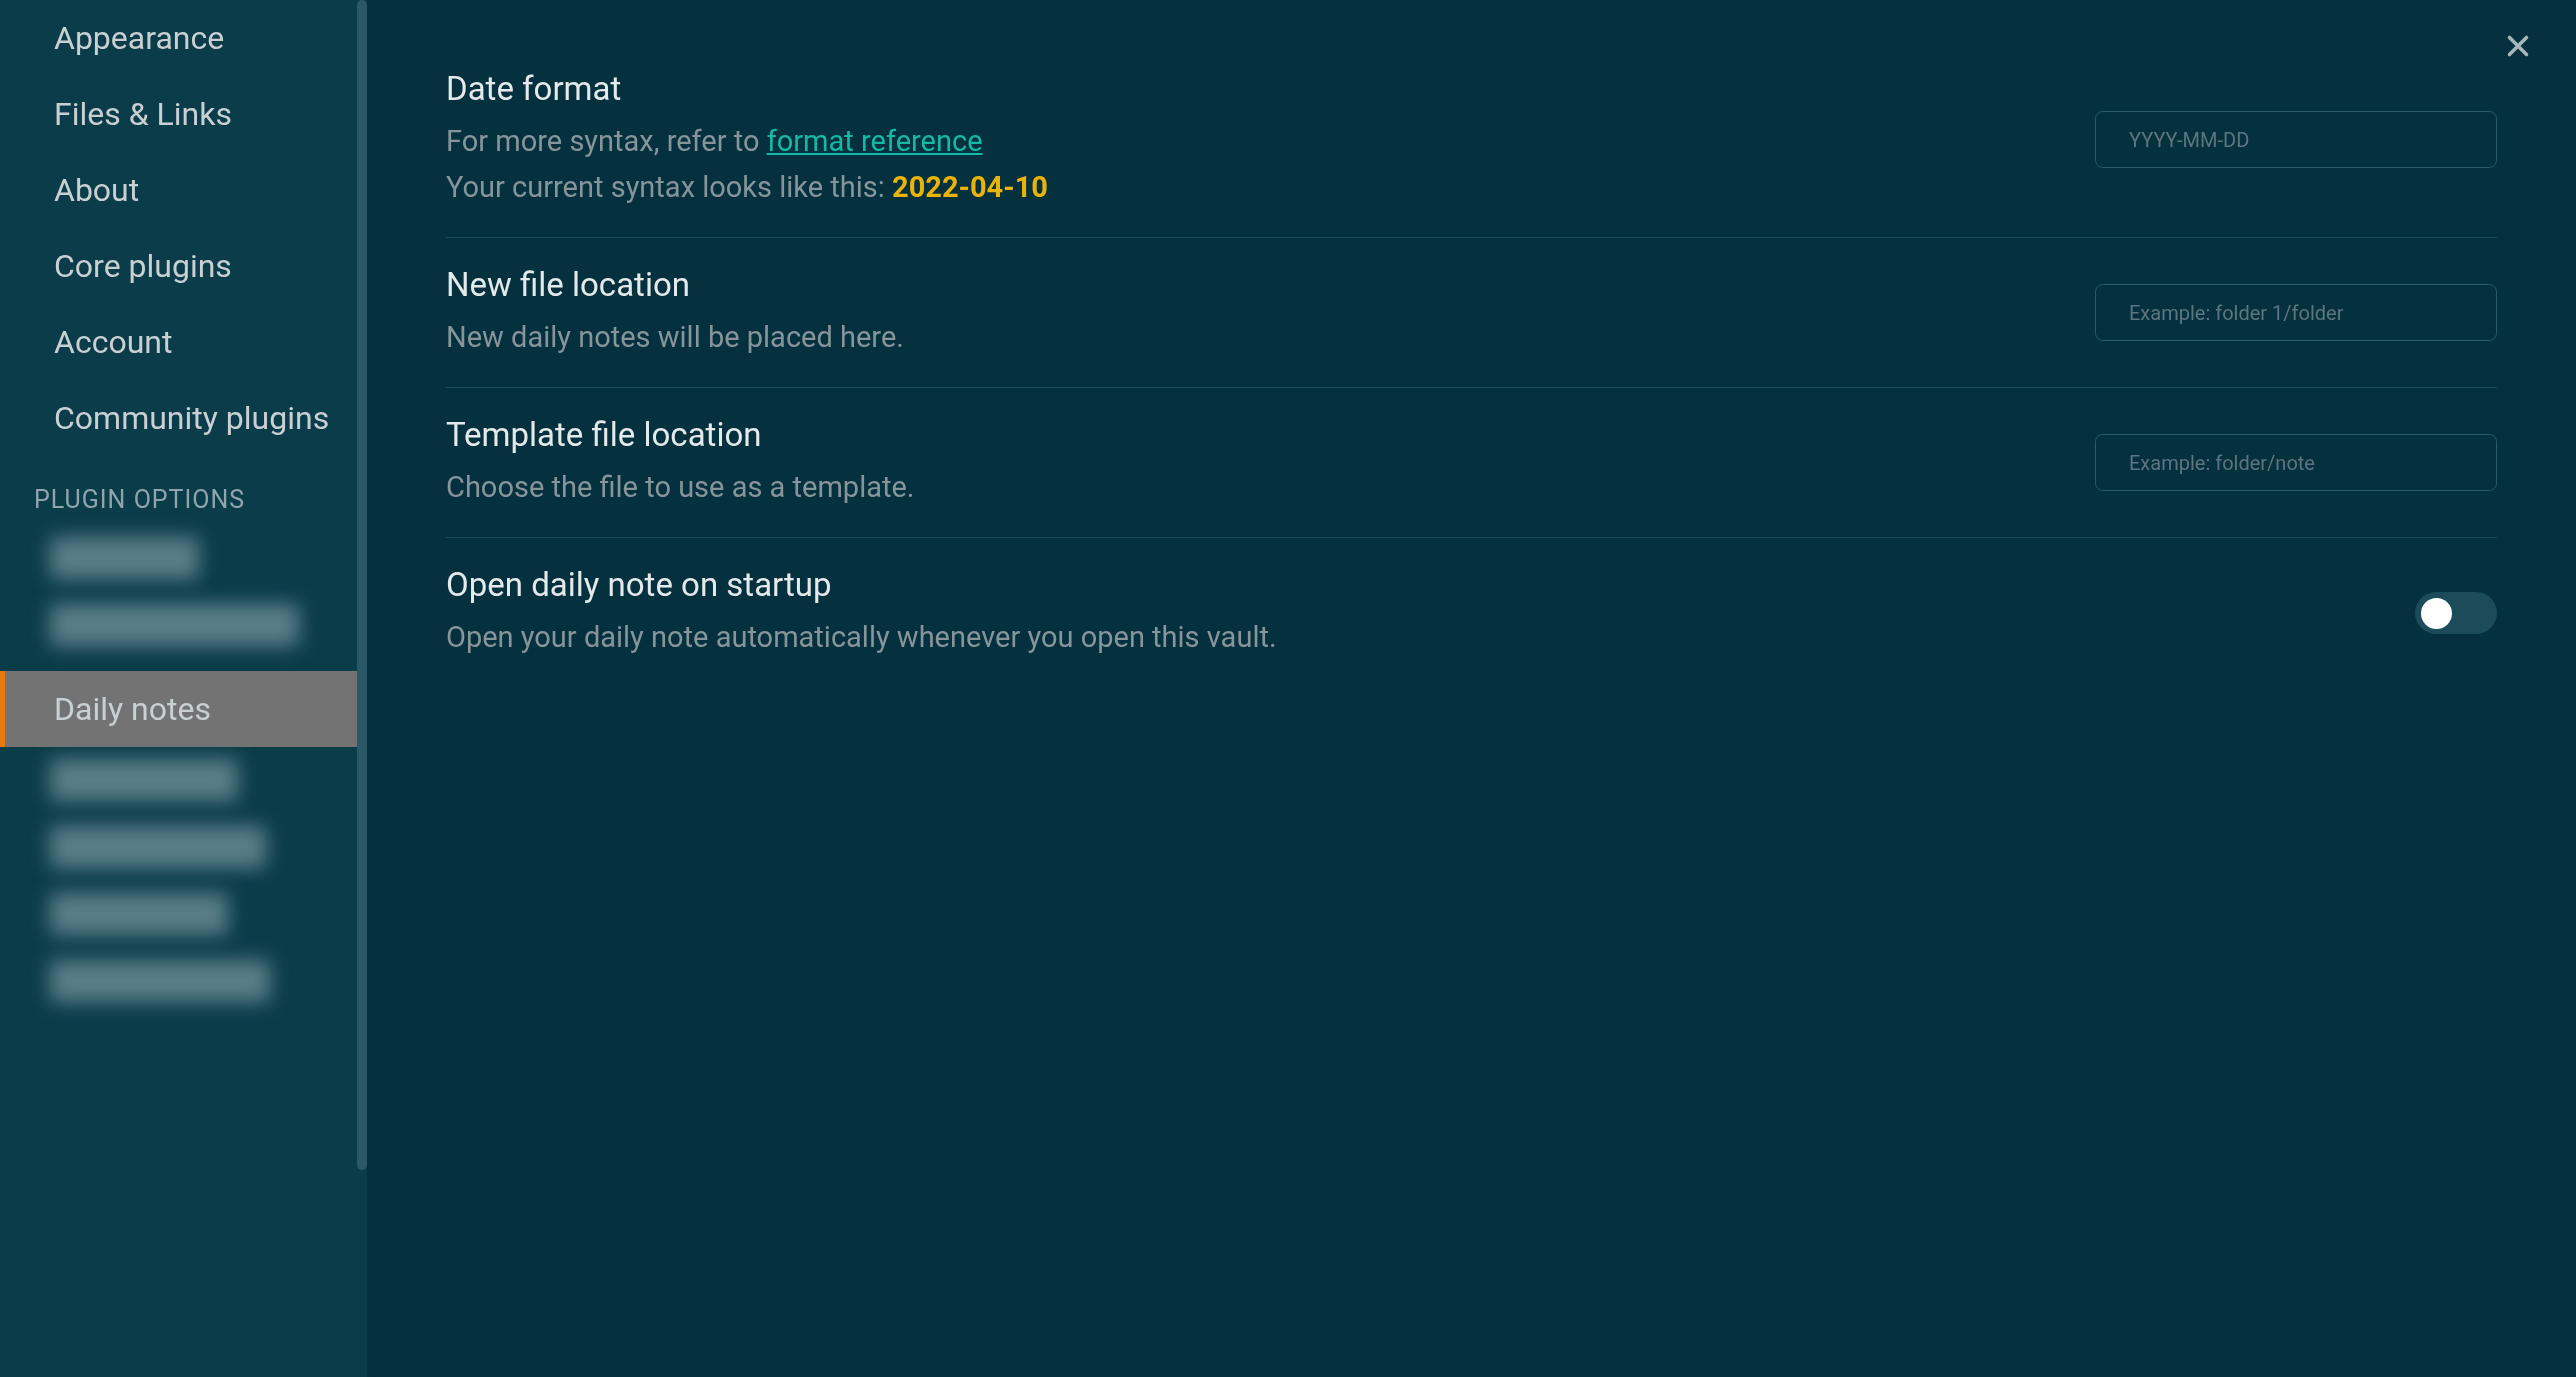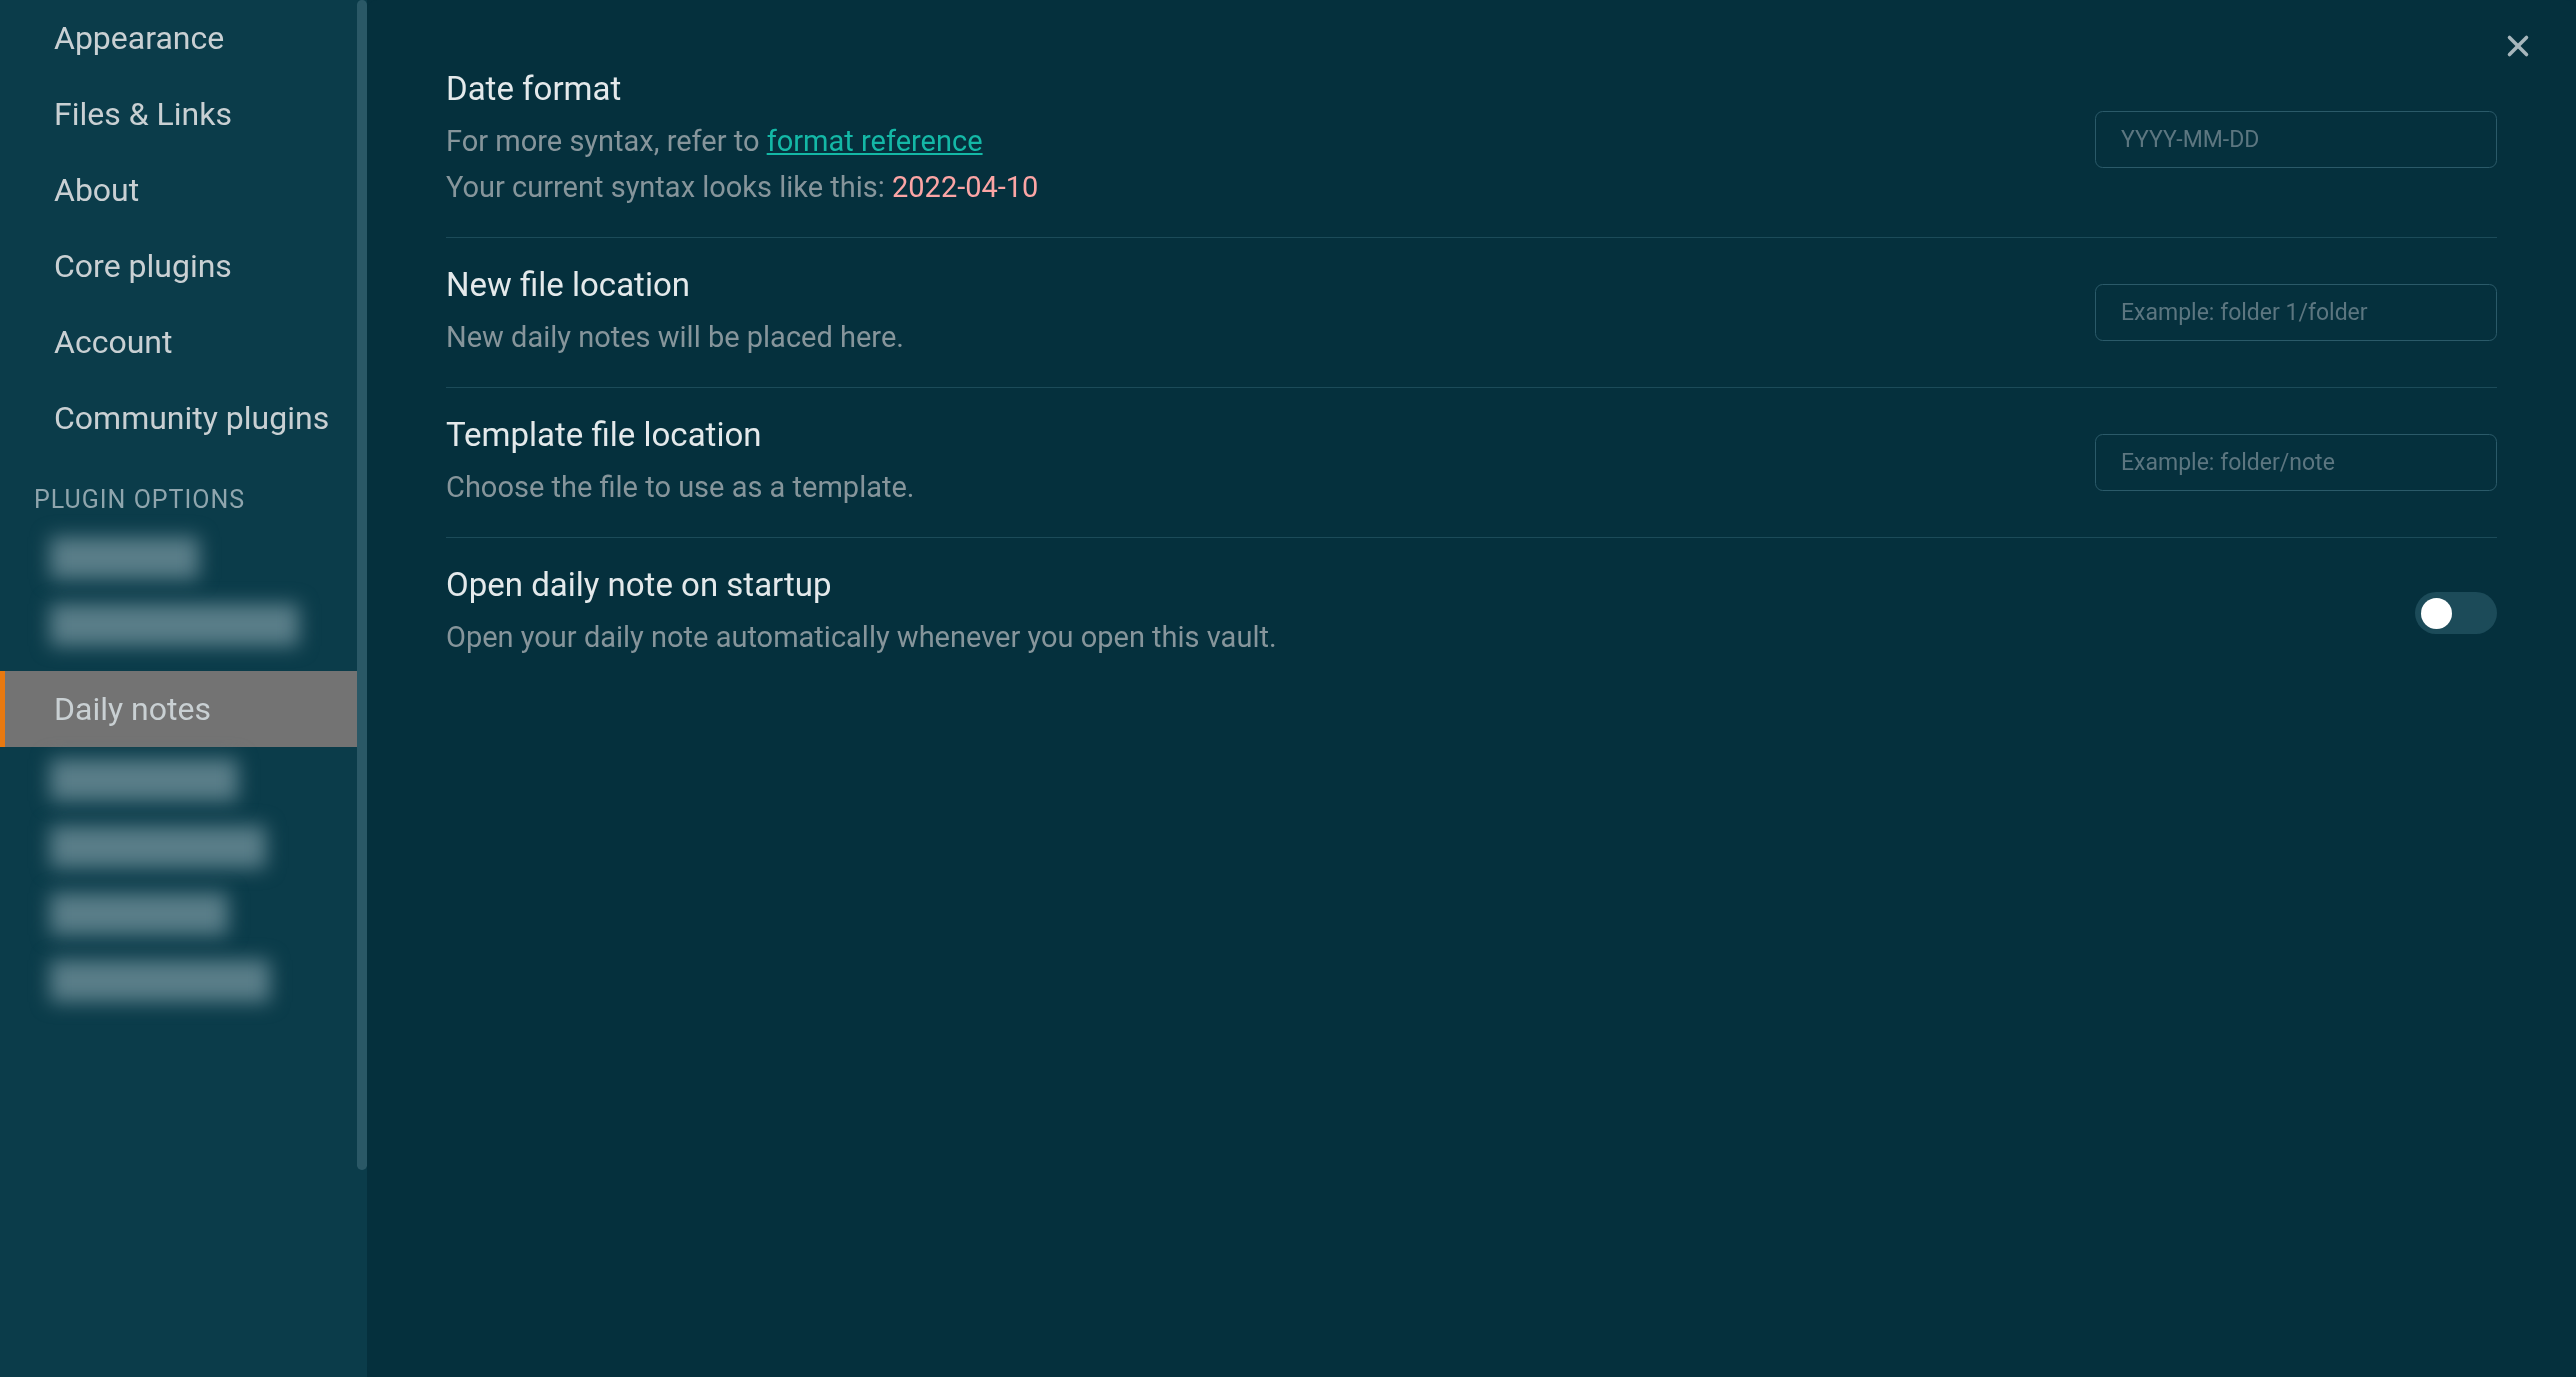--- a/index.html
+++ b/index.html
@@ -140,36 +140,36 @@
     .setting-desc {
       font-size: 29px;
       color: #86959b;
       line-height: 1.6;
     }
     .setting-desc a {
       color: #14b8a6;
       text-decoration: underline;
     }
     .setting-desc .example-value {
-      color: #fca5a5;
-      font-weight: 400;
+      color: #eab308;
+      font-weight: 700;
     }
     
     .setting-control {
       flex-shrink: 0;
     }
     
     .text-input {
       width: 402px;
       height: 57px;
       background: transparent;
       border: 1.9px solid #2b5a69;
       border-radius: 7.7px;
-      padding: 0 25px;
-      font-size: 23px;
+      padding: 0 33px;
+      font-size: 20px;
       color: #ef4444;
       font-family: inherit;
     }
     .text-input::placeholder {
       color: #5c7680;
     }
     
     .toggle {
       width: 82px;
       height: 42px;

